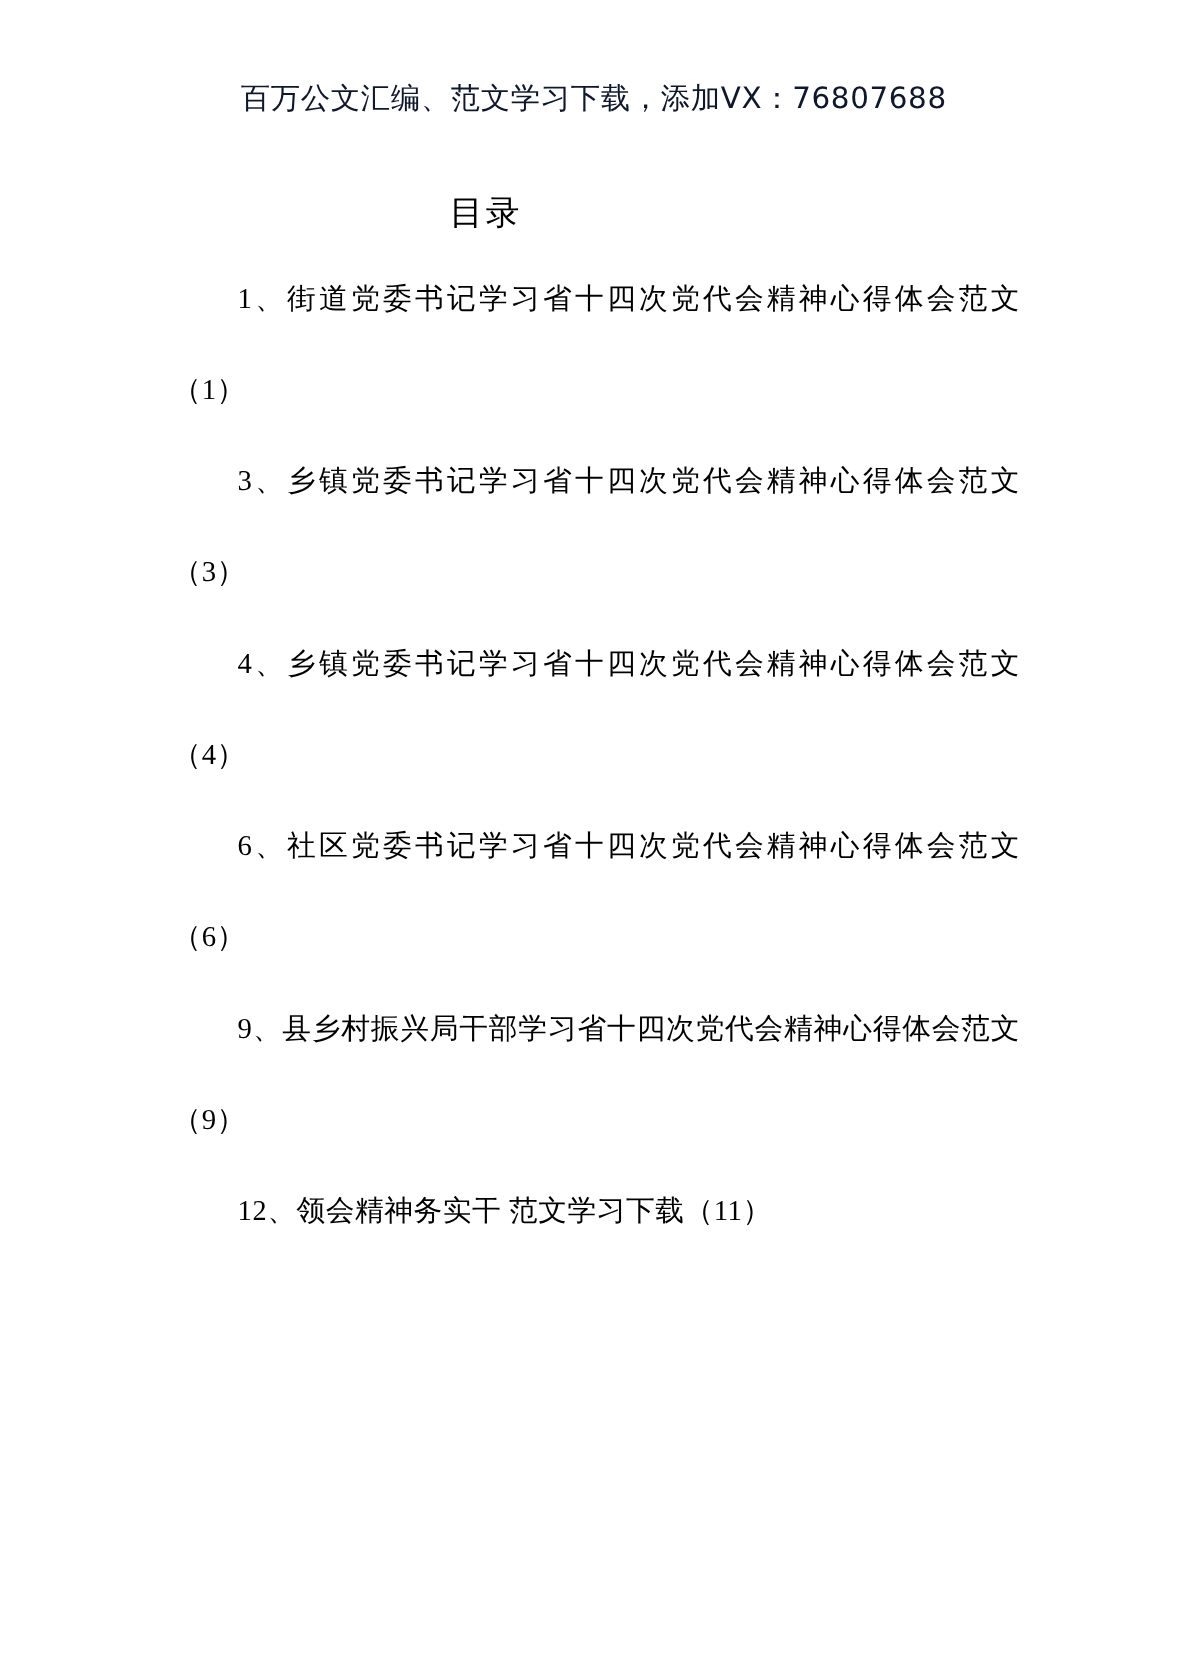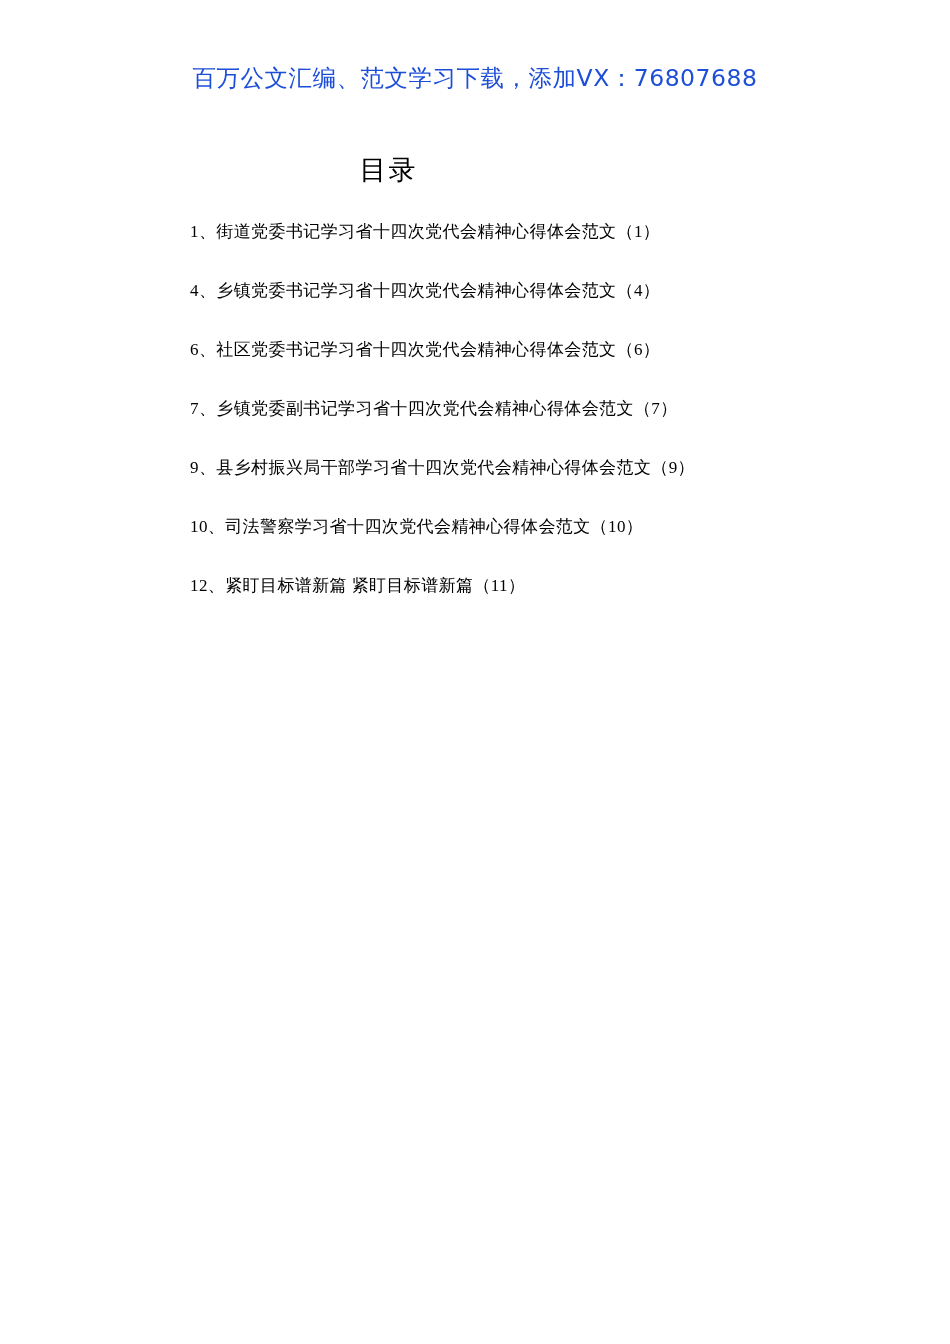--- a/index.html
+++ b/index.html
@@ -21,21 +21,21 @@
     height: 1344px;
     padding: 0;
     position: relative;
   }
   .watermark {
     position: absolute;
     top: 62px;
     left: 0;
     width: 950px;
     text-align: center;
-    color: #1d4ed8;
+    color: #0f172a;
     font-size: 23.5px;
     font-family: "DejaVu Sans", "Liberation Sans", sans-serif;
     letter-spacing: 0.5px;
     white-space: nowrap;
   }
   .toc-title {
     position: absolute;
     top: 152px;
     left: 0;
     width: 777px;
@@ -43,42 +43,41 @@
     font-size: 27px;
     letter-spacing: 2px;
   }
   .toc-body {
     position: absolute;
     top: 202px;
     left: 138px;
     width: 678px;
   }
   .toc-entry {
-    font-size: 17px;
-    line-height: 59px;
+    font-size: 23px;
+    line-height: 73px;
     text-indent: 52px;
     text-align: justify;
     text-justify: inter-ideograph;
     letter-spacing: 0.4px;
     margin: 0;
     word-break: break-all;
   }
 </style>
 </head>
 <body>
 
 <div class="page">
 
   <div class="watermark">百万公文汇编、范文学习下载，添加VX：76807688</div>
 
   <div class="toc-title">目录</div>
 
   <div class="toc-body">
     <p class="toc-entry"><span>1、</span><span>街道党委书记学习省十四次党代会精神心得体会范文</span><span>（1）</span></p>
+    <p class="toc-entry"><span>3、</span><span>乡镇党委书记学习省十四次党代会精神心得体会范文</span><span>（3）</span></p>
     <p class="toc-entry"><span>4、</span><span>乡镇党委书记学习省十四次党代会精神心得体会范文</span><span>（4）</span></p>
     <p class="toc-entry"><span>6、</span><span>社区党委书记学习省十四次党代会精神心得体会范文</span><span>（6）</span></p>
-    <p class="toc-entry"><span>7、</span><span>乡镇党委副书记学习省十四次党代会精神心得体会范文</span><span>（7）</span></p>
     <p class="toc-entry"><span>9、</span><span>县乡村振兴局干部学习省十四次党代会精神心得体会范文</span><span>（9）</span></p>
-    <p class="toc-entry"><span>10、</span><span>司法警察学习省十四次党代会精神心得体会范文</span><span>（10）</span></p>
-    <p class="toc-entry"><span>12、</span><span>紧盯目标谱新篇  紧盯目标谱新篇</span><span>（11）</span></p>
+    <p class="toc-entry"><span>12、</span><span>领会精神务实干  范文学习下载</span><span>（11）</span></p>
   </div>
 
 </div>
 
 </body></html>

